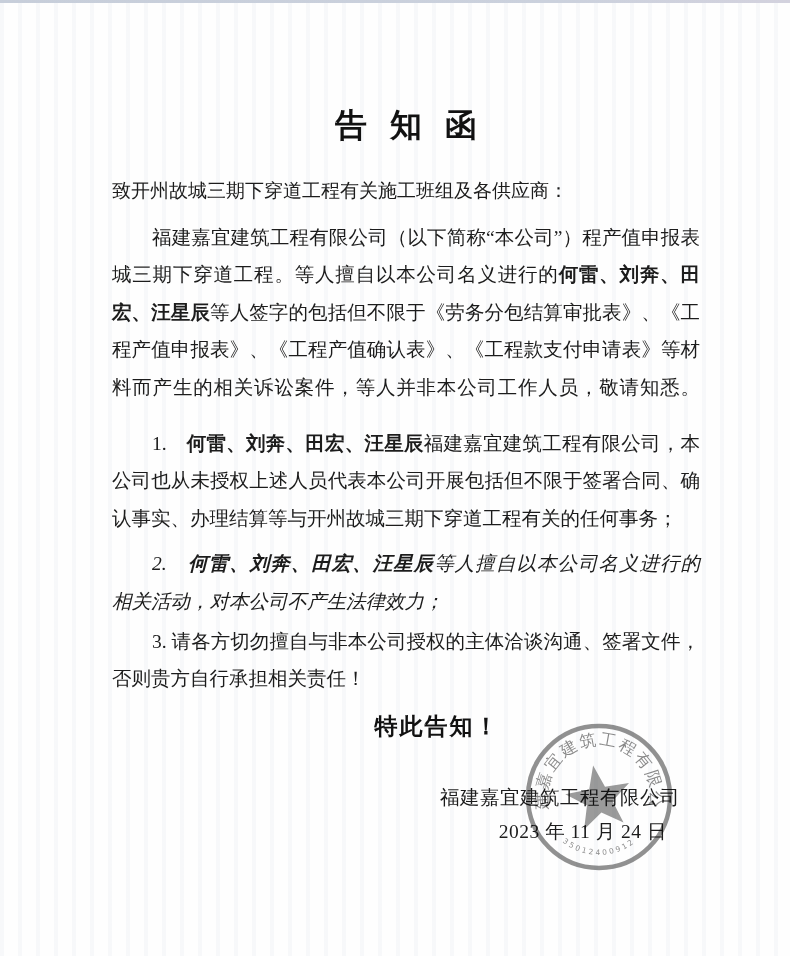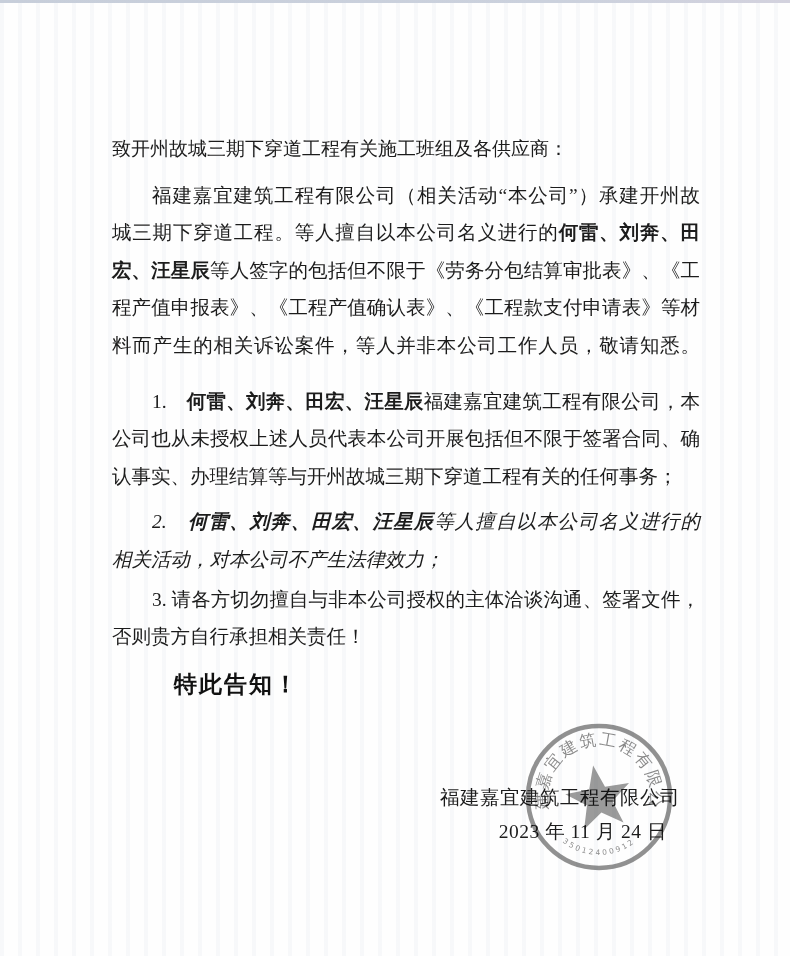--- a/index.html
+++ b/index.html
@@ -54,20 +54,21 @@
   .m-item1{margin-top:18px;}
   .m-item2{margin-top:8px;font-style:italic;}
   .m-item3{margin-top:2px;}
   .closing{
     margin-top:11px;
     margin-left:62px;
     font-size:23px;font-weight:700;
     line-height:36px;
     letter-spacing:2px;
     color:#111;
+    text-align:center;
   }
   .sig-block{
     position:absolute;
     top:783px;right:110px;
     text-align:right;
   }
   .sig-company{
     font-size:19.5px;line-height:30px;
     letter-spacing:0.5px;
   }
@@ -86,25 +87,26 @@
     pointer-events:none;
   }
 </style>
 </head>
 <body>
 
 <div class="page">
   <div class="top-border"></div>
 
   <div class="content">
+    <div class="title">告知函</div>
 
     <div class="salutation">致开州故城三期下穿道工程有关施工班组及各供应商：</div>
 
     <div class="para m-intro">
-        <div class="line full ind"><span>福建嘉宜建筑工程有限公司（相关活动“本公司”）承建开州故</span></div>
+        <div class="line full ind"><span>福建嘉宜建筑工程有限公司（以下简称“本公司”）程产值申报表</span></div>
         <div class="line full"><span>城三期下穿道工程。等人擅自以本公司名义进行的</span><span class="b">何雷、刘奔、田</span></div>
         <div class="line full"><span class="b">宏、汪星辰</span><span>等人签字的包括但不限于《劳务分包结算审批表》、《工</span></div>
         <div class="line full"><span>程产值申报表》、《工程产值确认表》、《工程款支付申请表》等材</span></div>
         <div class="line full"><span>料而产生的相关诉讼案件，等人并非本公司工作人员，敬请知悉。</span></div>
       </div>
 
     <div class="para m-item1">
         <div class="line full ind"><span>1.　</span><span class="b">何雷、刘奔、田宏、汪星辰</span><span>福建嘉宜建筑工程有限公司，本</span></div>
         <div class="line full"><span>公司也从未授权上述人员代表本公司开展包括但不限于签署合同、确</span></div>
         <div class="line"><span>认事实、办理结算等与开州故城三期下穿道工程有关的任何事务；</span></div>

